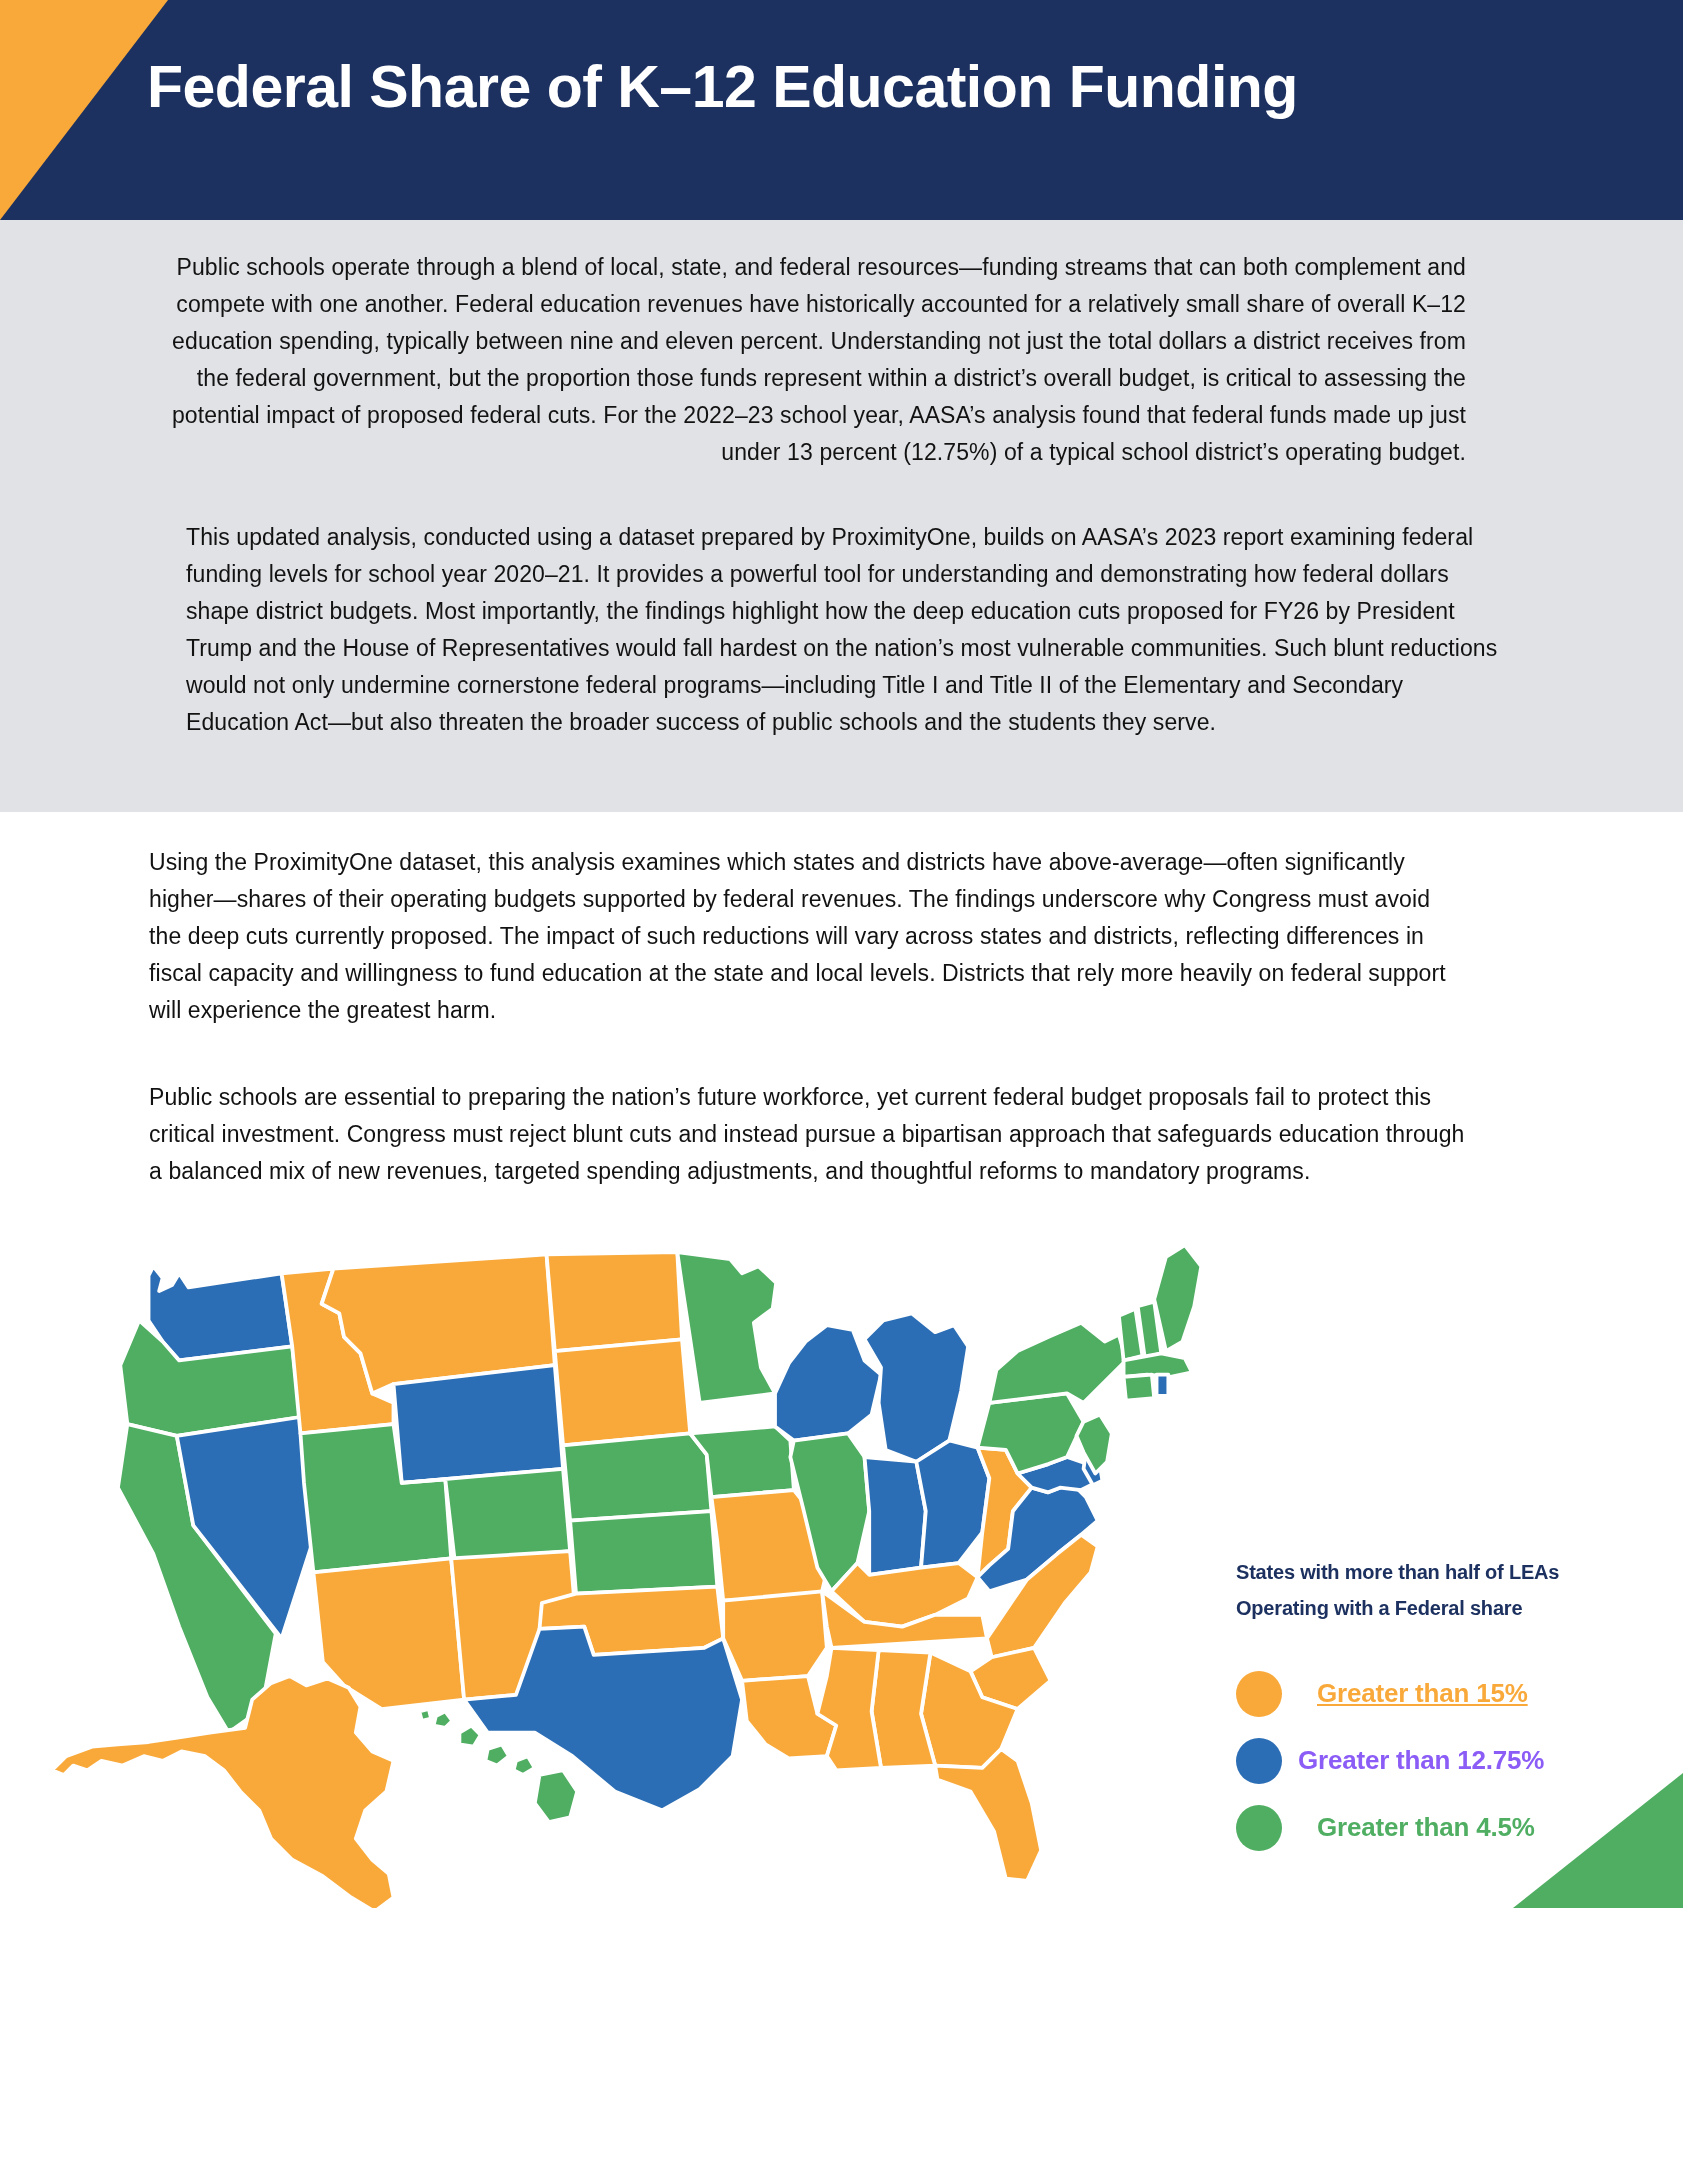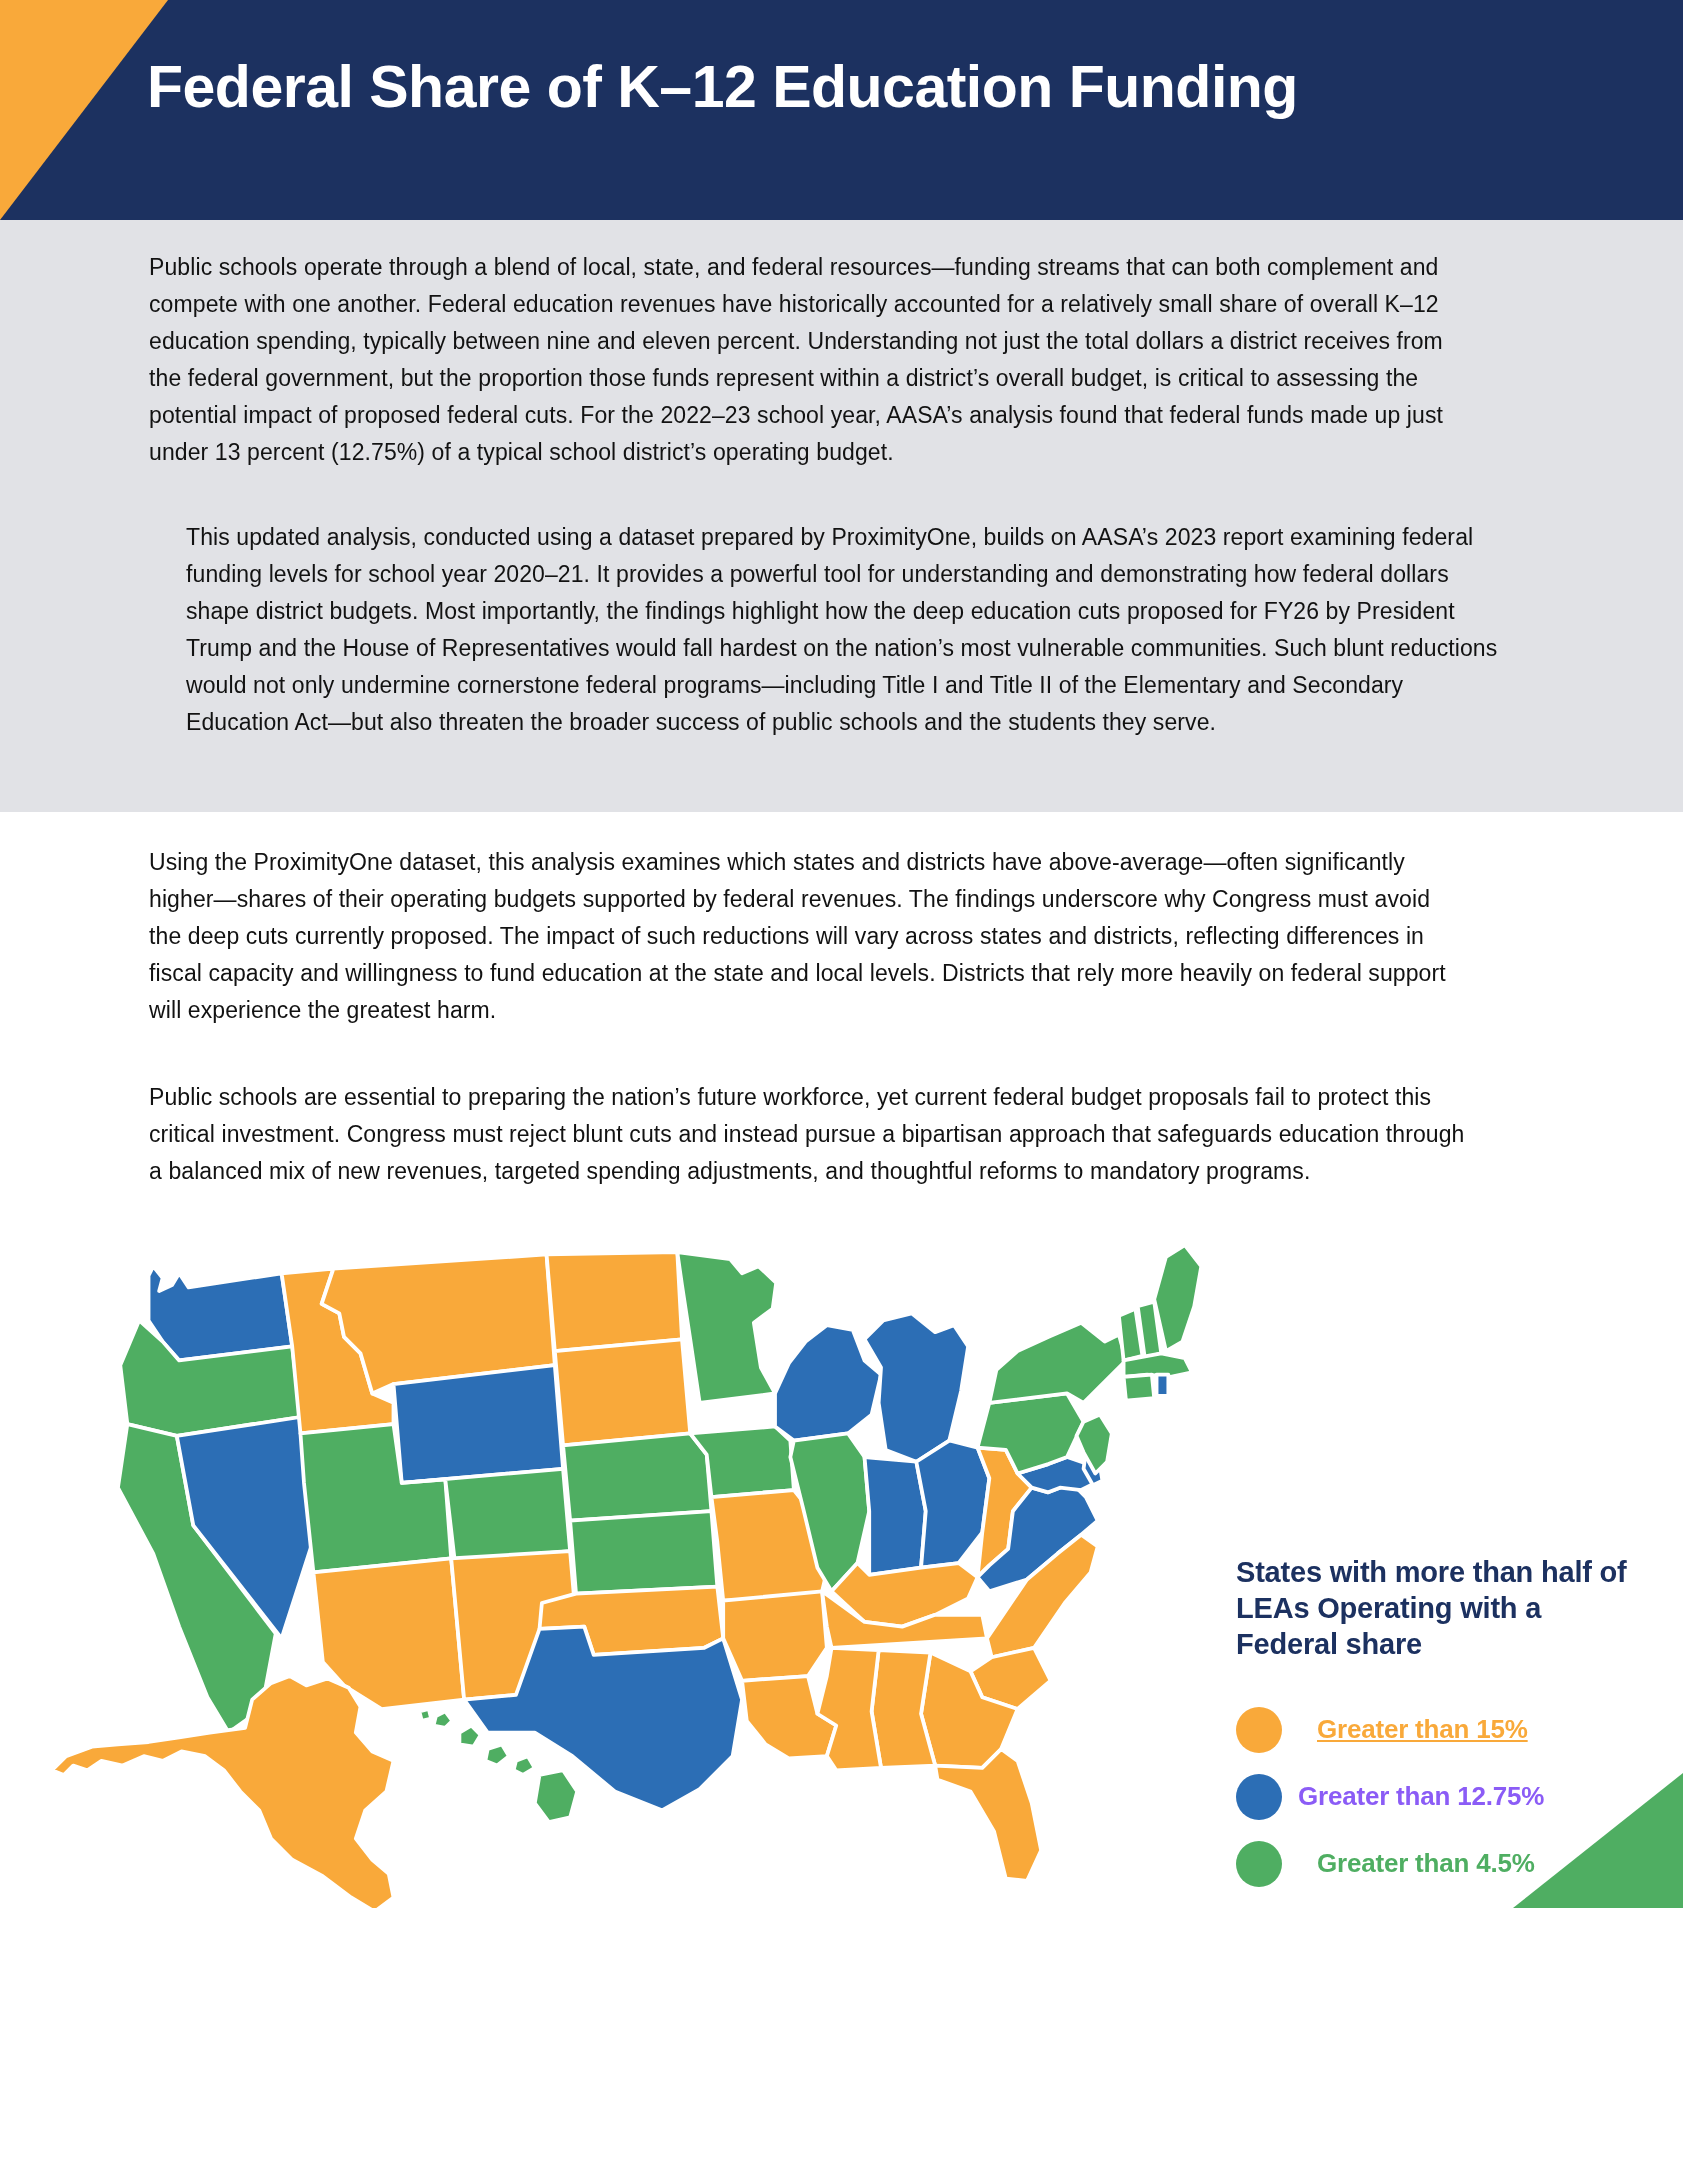--- a/index.html
+++ b/index.html
@@ -56,21 +56,21 @@
   
   .body-text {
     position: absolute;
     left: 149px;
     width: 1317px;
     color: #121212;
     font-size: 23px;
     line-height: 37px;
     letter-spacing: 0.1px;
   }
-  .para1 { top: 249px; }
+  .para1 { top: 249px; text-align: right; }
   .para2 { top: 519px; margin-left: 37px; }
   .para3 { top: 844px; }
   .para4 { top: 1079px; }
 
   
   .map-wrap {
     position: absolute;
     left: 40px;
     top: 1238px;
     width: 1178px;
@@ -80,21 +80,21 @@
 
   
   .legend {
     position: absolute;
     left: 1236px;
     top: 1554px;
     width: 396px;
   }
   .legend-title {
     color: #1C3160;
-    font-size: 29px;
+    font-size: 20px;
     font-weight: bold;
     line-height: 36px;
     letter-spacing: -0.2px;
   }
   .legend-items { margin-top: 34px; }
   .legend-item {
     display: flex;
     align-items: center;
     height: 67px;
   }

